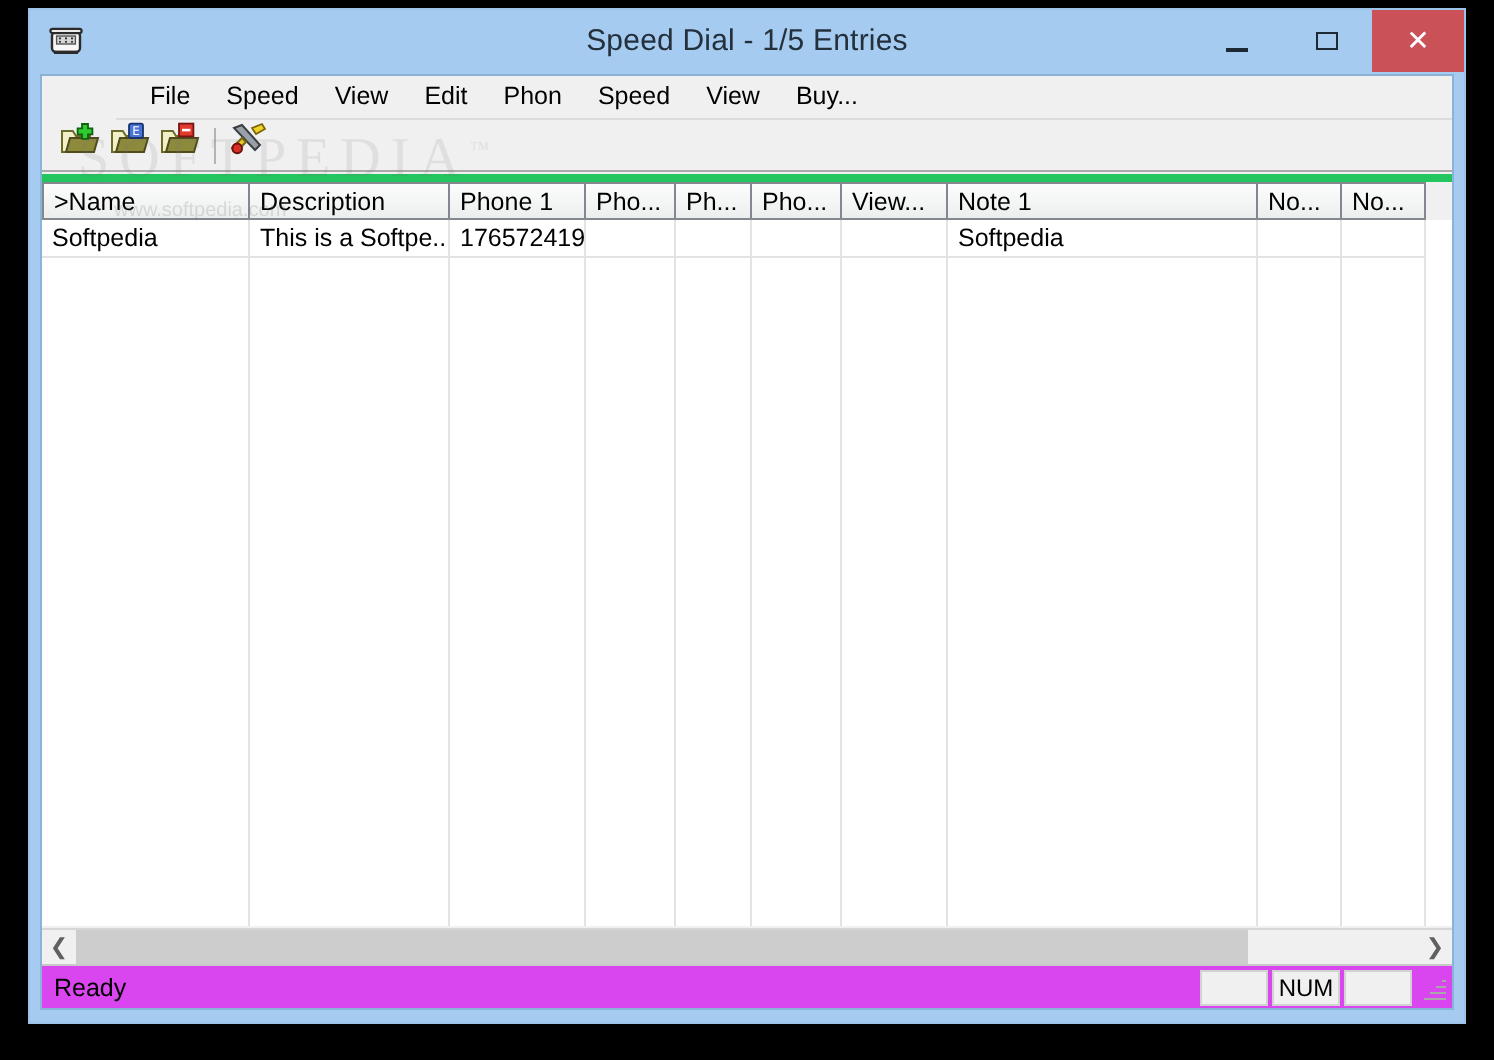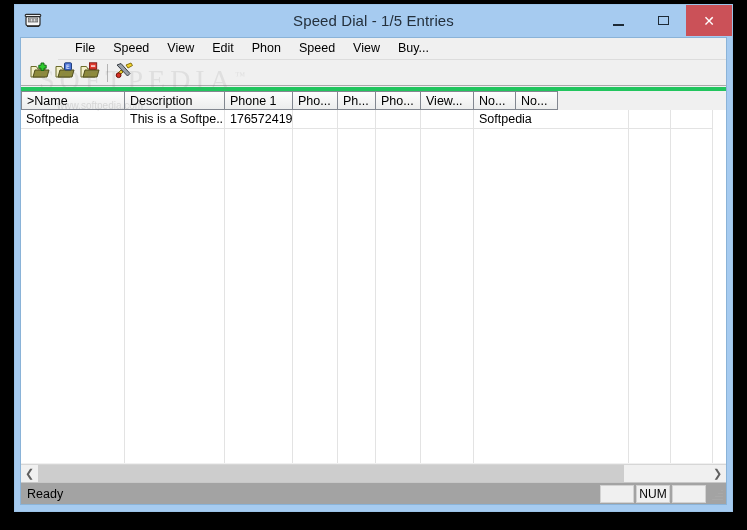--- a/index.html
+++ b/index.html
@@ -289,21 +289,21 @@
     cursor: default;
   }
 
   
   #statusbar {
     position: absolute;
     left: 0px;
     bottom: 0px;
     right: 0px;
     height: 22px;
-    background: #a3a3a3;
+    background: #d946ef;
     border-top: 1px solid #c8c8c8;
     display: flex;
     align-items: center;
     box-sizing: border-box;
   }
   #status-text {
     flex: 1;
     font-size: 12.5px;
     color: #000000;
     padding-left: 6px;
@@ -440,20 +440,21 @@
 
     <div id="grid-wrap">
       <div id="header-row">
           <div class="hcell" style="width: 104px;">&gt;Name</div>
           <div class="hcell" style="width: 100px;">Description</div>
           <div class="hcell" style="width: 68px;">Phone 1</div>
           <div class="hcell" style="width: 45px;">Pho...</div>
           <div class="hcell" style="width: 38px;">Ph...</div>
           <div class="hcell" style="width: 45px;">Pho...</div>
           <div class="hcell" style="width: 53px;">View...</div>
+          <div class="hcell" style="width: 155px;">Note 1</div>
           <div class="hcell" style="width: 42px;">No...</div>
           <div class="hcell" style="width: 42px;">No...</div>
         </div>
       <div id="rows">
           <div class="data-row">
             <div class="dcell" style="width: 104px;">Softpedia</div>
             <div class="dcell" style="width: 100px;">This is a Softpe...</div>
             <div class="dcell" style="width: 68px;">176572419</div>
             <div class="dcell" style="width: 45px;"></div>
             <div class="dcell" style="width: 38px;"></div>

